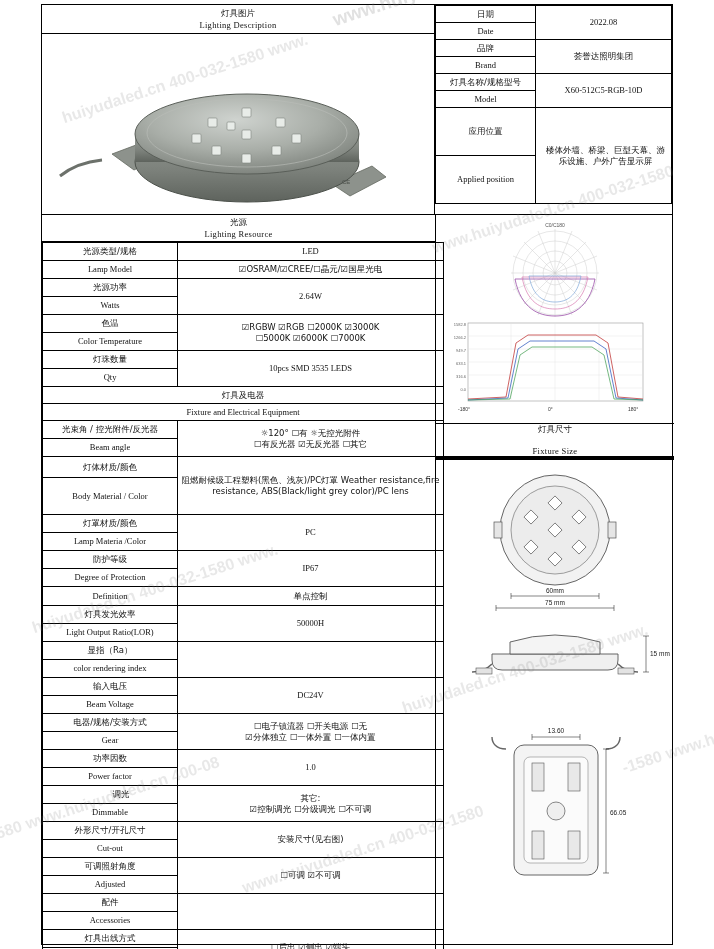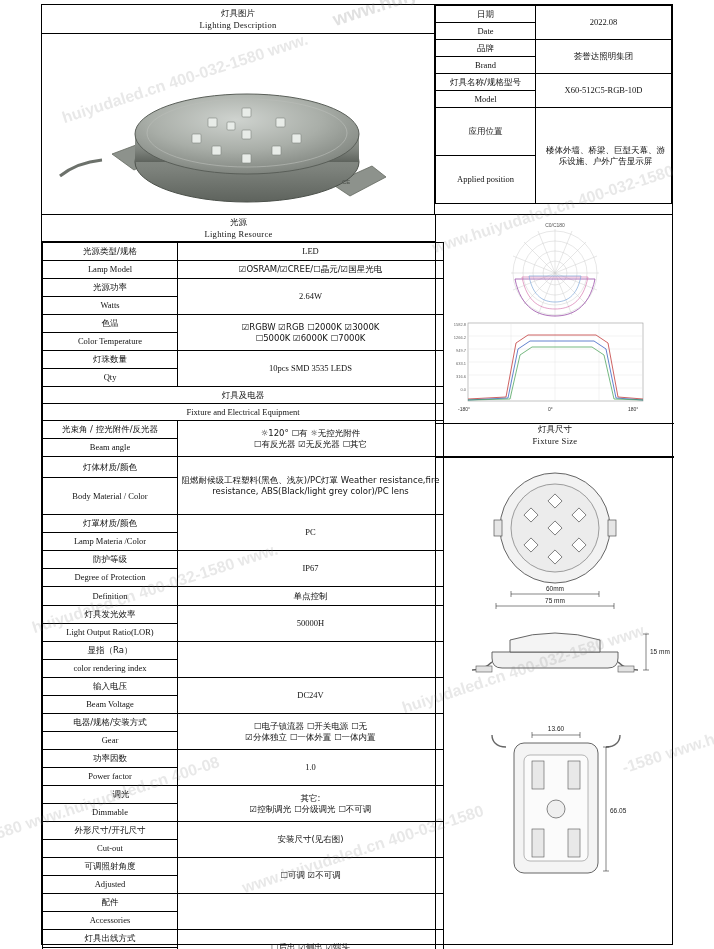--- a/index.html
+++ b/index.html
@@ -80,21 +80,21 @@
   .mid-wrap { display: flex; width: 100%; border-top: 1px solid #000;}
   .mid-left { width: 393px; border-right: 1px solid #000;}
   .mid-right { width: 238px; position: relative;}
 
   .sec-title {
     border-bottom: 1px solid #000;
     height: 26px;
     display:flex; flex-direction:column; align-items:center; justify-content:center;
   }
   .spectrum-box { height: 208px; border-bottom: 1px solid #000; position: relative; }
-  .size-title { height: 32px; border-bottom: 2px solid #000000; display:flex;flex-direction:column;align-items:center;justify-content:flex-start;}
+  .size-title { height: 32px; border-bottom: 4px solid #000000; display:flex;flex-direction:column;align-items:center;justify-content:space-between;}
   .size-box { position: relative; height: 420px; }
 
   .c1 { width: 130px; }
   .c2 { width: 261px; }
 
   .chk { font-family: "DejaVu Sans", sans-serif; }
 
   svg { display:block; }
 </style>
 </head>

